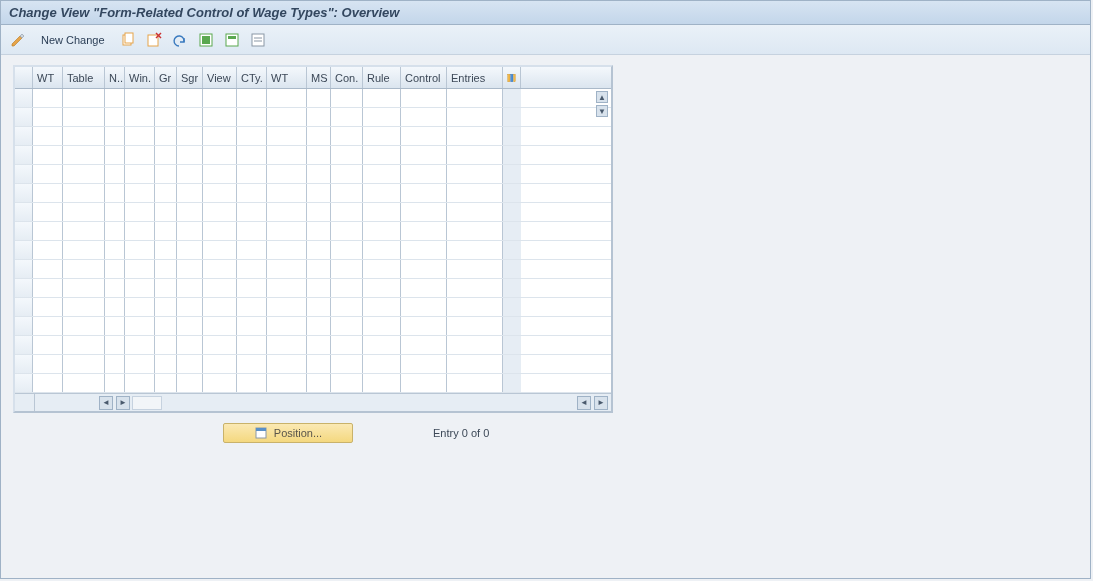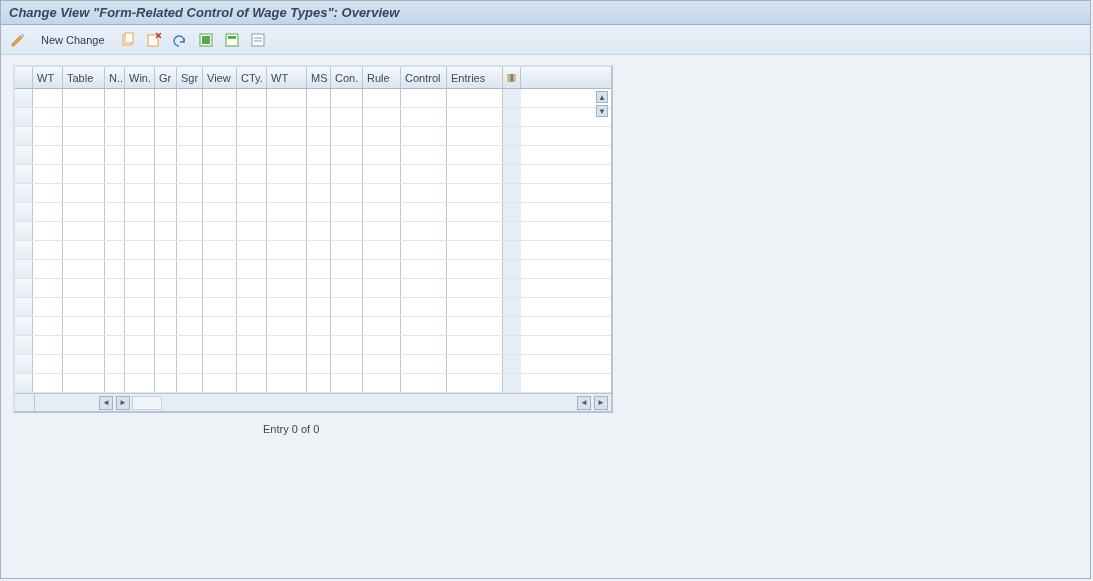--- a/index.html
+++ b/index.html
@@ -597,17 +597,26 @@
         </div>
         <div class="h-spacer"></div>
         <div class="h-seg-right">
            <div class="h-arrow">◄</div>
            <div class="h-arrow">►</div>
         </div>
       </div>
     </div>
 
     <div class="footer-row">
+      <div class="position-btn">
+        <span class="pb-icon">
+          <svg width="12" height="12" viewBox="0 0 12 12">
+            <rect x="1" y="1" width="10" height="10" fill="#fff" stroke="#8a97a5"></rect>
+            <rect x="1" y="1" width="10" height="3" fill="#5a90c8"></rect>
+          </svg>
+        </span>
+        <span>Position...</span>
+      </div>
       <span class="entry-text">Entry 0 of 0</span>
     </div>
 
   </div>
 </div>
 
 </body></html>

